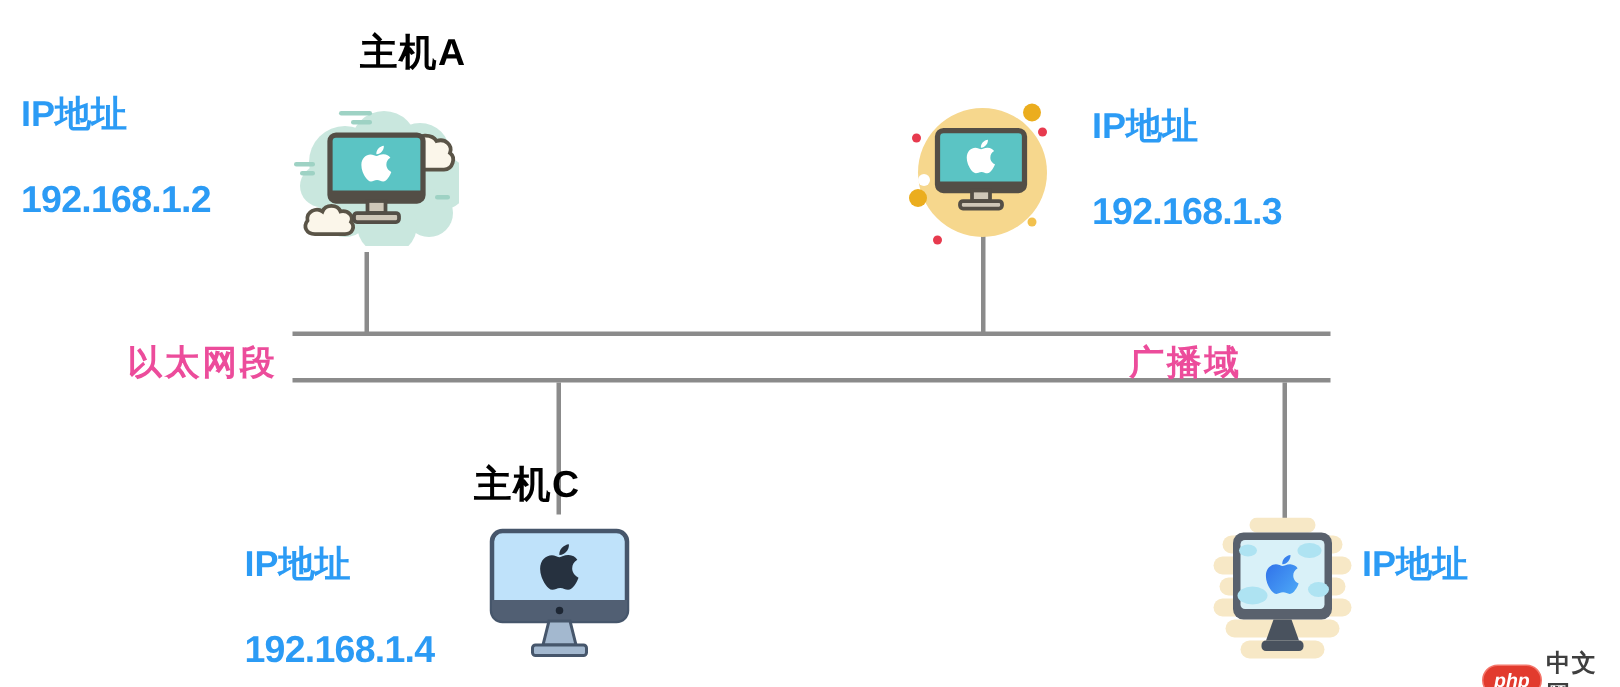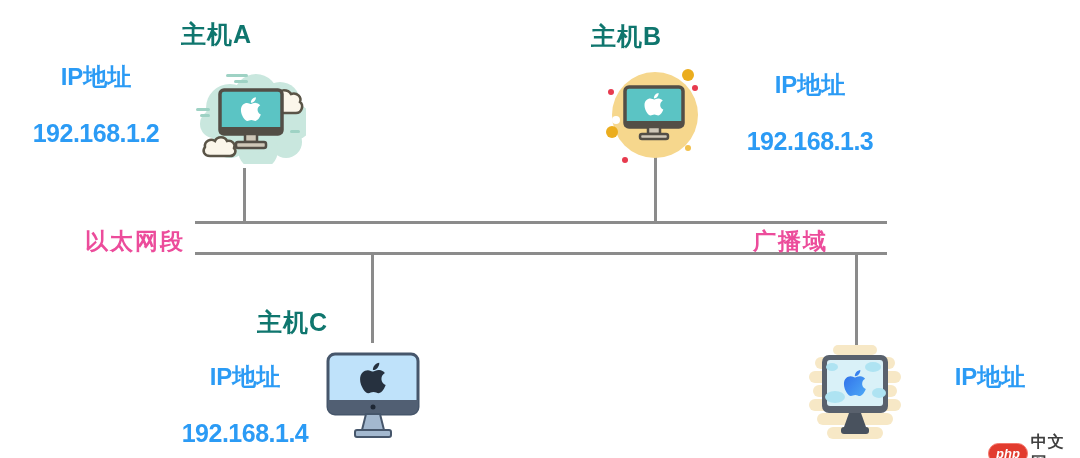--- a/index.html
+++ b/index.html
@@ -11,29 +11,29 @@
   .hline{position:absolute;height:3px;background:#8B8B8B;}
   .hline.top{left:195px;top:221px;width:692px;}
   .hline.bottom{left:195px;top:252px;width:692px;}
   .vline{position:absolute;width:3px;background:#8B8B8B;}
   .vline.a{left:243px;top:168px;height:54px;}
   .vline.b{left:654px;top:157px;height:65px;}
   .vline.c{left:371px;top:255px;height:88px;}
   .vline.d{left:855px;top:255px;height:92px;}
   
   .host-label{
-    position:absolute;width:130px;text-align:left;
-    font-size:25px;font-weight:700;color:#0f766e;letter-spacing:1px;
+    position:absolute;width:130px;text-align:right;
+    font-size:25px;font-weight:700;color:#000000;letter-spacing:1px;
   }
   .host-label.a{left:181px;top:18px;}
   .host-label.b{left:591px;top:20px;}
   .host-label.c{left:257px;top:306px;}
   .host-label.d{left:750px;top:306px;}
   .ip-block{
-    position:absolute;width:164px;text-align:center;color:#2B9BF5;font-weight:700;
+    position:absolute;width:164px;text-align:left;color:#2B9BF5;font-weight:700;
   }
   .ip-block .ip-label{font-size:24px;line-height:30px;display:block;}
   .ip-block .ip-value{font-size:25px;line-height:34px;display:block;letter-spacing:-0.5px;margin-top:24px;}
   .ip-block.a{left:14px;top:62px;}
   .ip-block.b{left:728px;top:70px;}
   .ip-block.c{left:163px;top:362px;}
   .ip-block.d{left:908px;top:362px;}
   .segment-label{
     position:absolute;font-size:23px;font-weight:700;color:#EC4C9B;letter-spacing:2px;
   }
@@ -72,21 +72,20 @@
   <div class="hline bottom"></div>
   <div class="vline a"></div>
   <div class="vline b"></div>
   <div class="vline c"></div>
   <div class="vline d"></div>
 
   <div class="segment-label ethernet">以太网段</div>
   <div class="segment-label broadcast">广播域</div>
 
   <div class="host-label a">主机A</div>
-  <div class="host-label b">主机B</div>
   <div class="host-label c">主机C</div>
 
   <div class="ip-block a">
     <span class="ip-label">IP地址</span>
     <span class="ip-value">192.168.1.2</span>
   </div>
   <div class="ip-block b">
     <span class="ip-label">IP地址</span>
     <span class="ip-value">192.168.1.3</span>
   </div>

